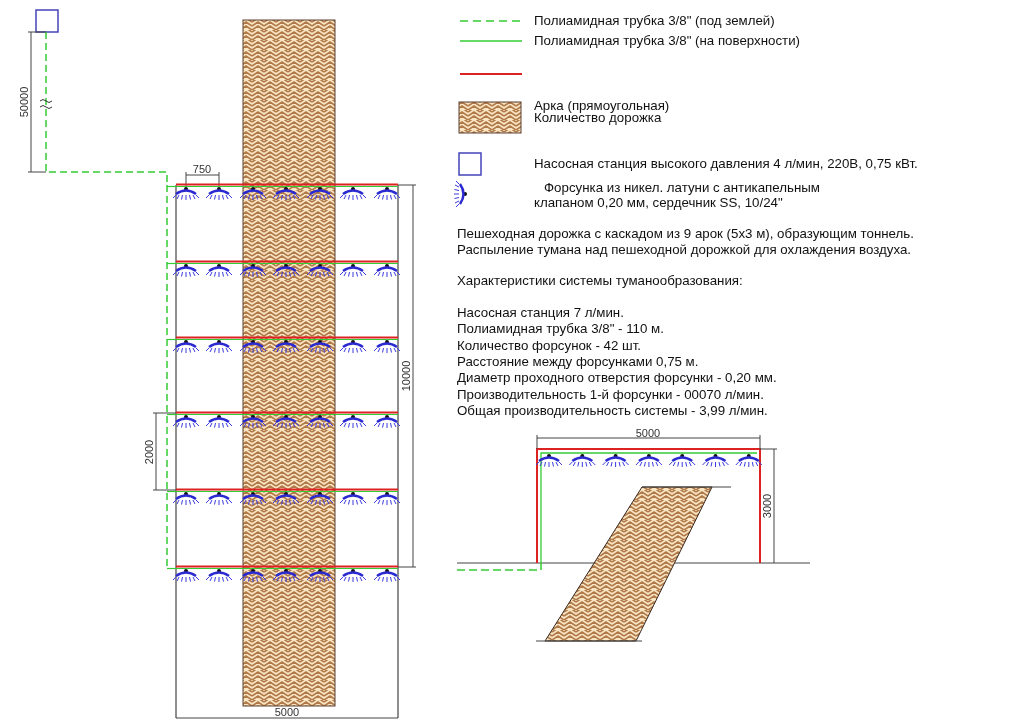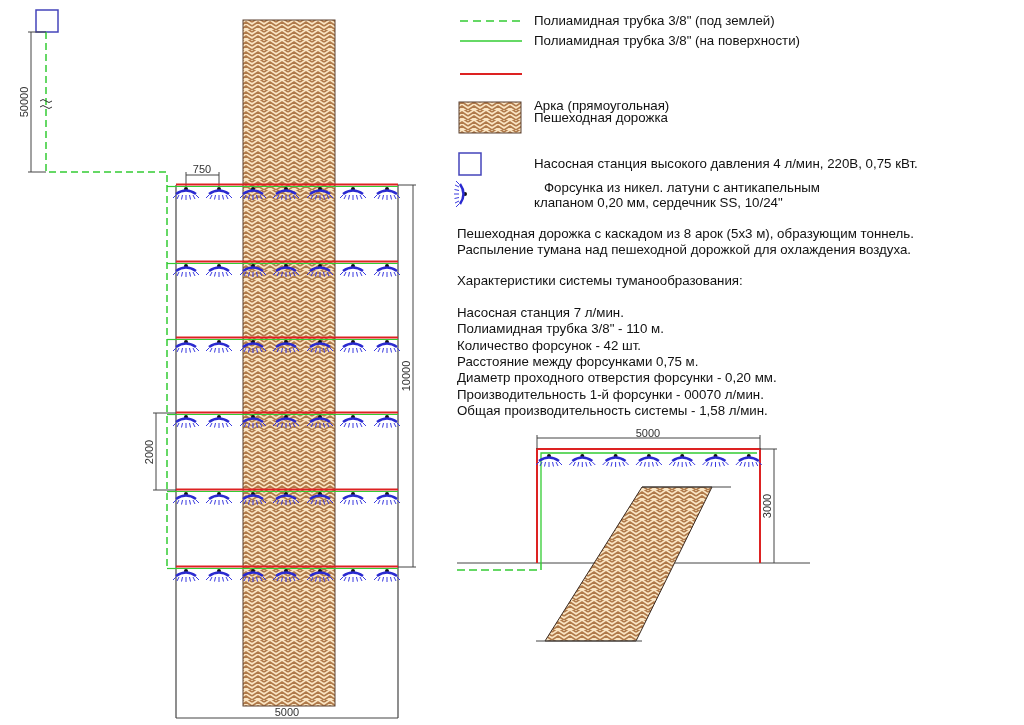--- a/index.html
+++ b/index.html
@@ -189,30 +189,30 @@
 
     <line x1="774" y1="449" x2="774" y2="563" stroke="#444" stroke-width="1"></line>
     <line x1="760" y1="449" x2="777" y2="449" stroke="#444" stroke-width="1"></line>
     <text class="dim" transform="translate(771,506) rotate(-90)" text-anchor="middle" id="t-dim-sh">3000</text>
   </g>
 </svg>
 
 <div class="txt" style="left:534px;top:13px;">Полиамидная трубка 3/8" (под землей)</div>
 <div class="txt" style="left:534px;top:33px;">Полиамидная трубка 3/8" (на поверхности)</div>
 <div class="txt" style="left:534px;top:66px;margin-top:32px;">Арка (прямоугольная)</div>
-<div class="txt" style="left:534px;top:110px;">Пешеходная дорожка</div>
+<div class="txt" style="left:534px;top:110px;">Количество дорожка</div>
 <div class="txt" style="left:534px;top:156px;">Насосная станция высокого давления 4 л/мин, 220В, 0,75 кВт.</div>
 <div class="txt" style="left:544px;top:180px;text-align:center;">Форсунка из никел. латуни с антикапельным</div>
 <div class="txt" style="left:534px;top:195px;">клапаном 0,20 мм, сердечник SS, 10/24"</div>
 
-<div class="txt" style="left:457px;top:226px;">Пешеходная дорожка с каскадом из 8 арок (5х3 м), образующим тоннель.</div>
+<div class="txt" style="left:457px;top:226px;">Пешеходная дорожка с каскадом из 9 арок (5х3 м), образующим тоннель.</div>
 <div class="txt" style="left:457px;top:242px;">Распыление тумана над пешеходной дорожкой для охлаждения воздуха.</div>
 
 <div class="txt bold" style="left:457px;top:273px;">Характеристики системы туманообразования:</div>
 <div id="specs-list">
     <div class="txt" style="left: 457px; top: 305px;">Насосная станция 7 л/мин.</div>
     <div class="txt" style="left: 457px; top: 321.3px;">Полиамидная трубка 3/8" - 110 м.</div>
     <div class="txt" style="left: 457px; top: 337.6px;">Количество форсунок - 42 шт.</div>
     <div class="txt" style="left: 457px; top: 353.9px;">Расстояние между форсунками 0,75 м.</div>
     <div class="txt" style="left: 457px; top: 370.2px; text-align: right;">Диаметр проходного отверстия форсунки - 0,20 мм.</div>
     <div class="txt" style="left: 457px; top: 386.5px;">Производительность 1-й форсунки - 00070 л/мин.</div>
-    <div class="txt" style="left: 457px; top: 402.8px;">Общая производительность системы - 1,58 л/мин.</div>
+    <div class="txt" style="left: 457px; top: 402.8px;">Общая производительность системы - 3,99 л/мин.</div>
   </div>
 
 </body></html>

